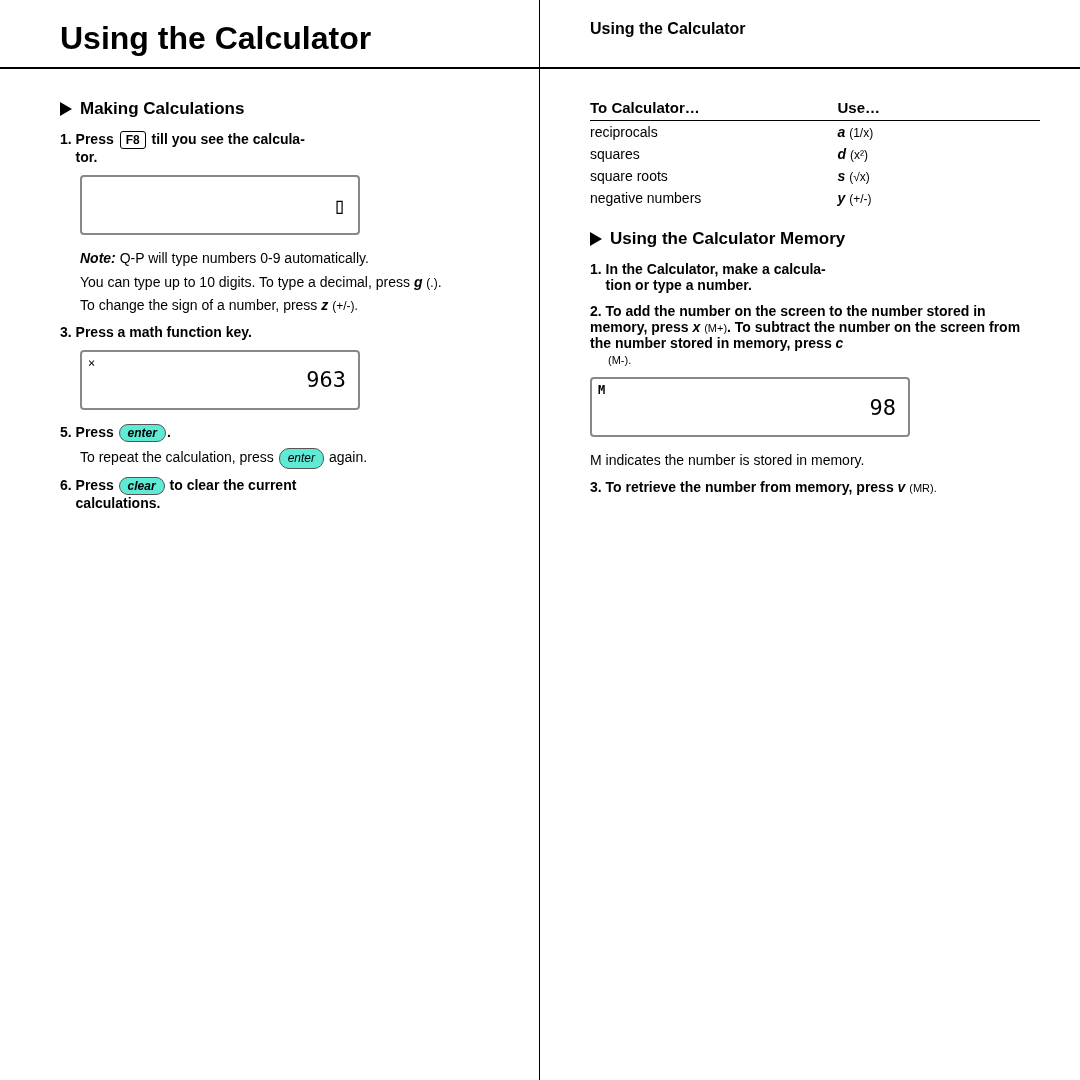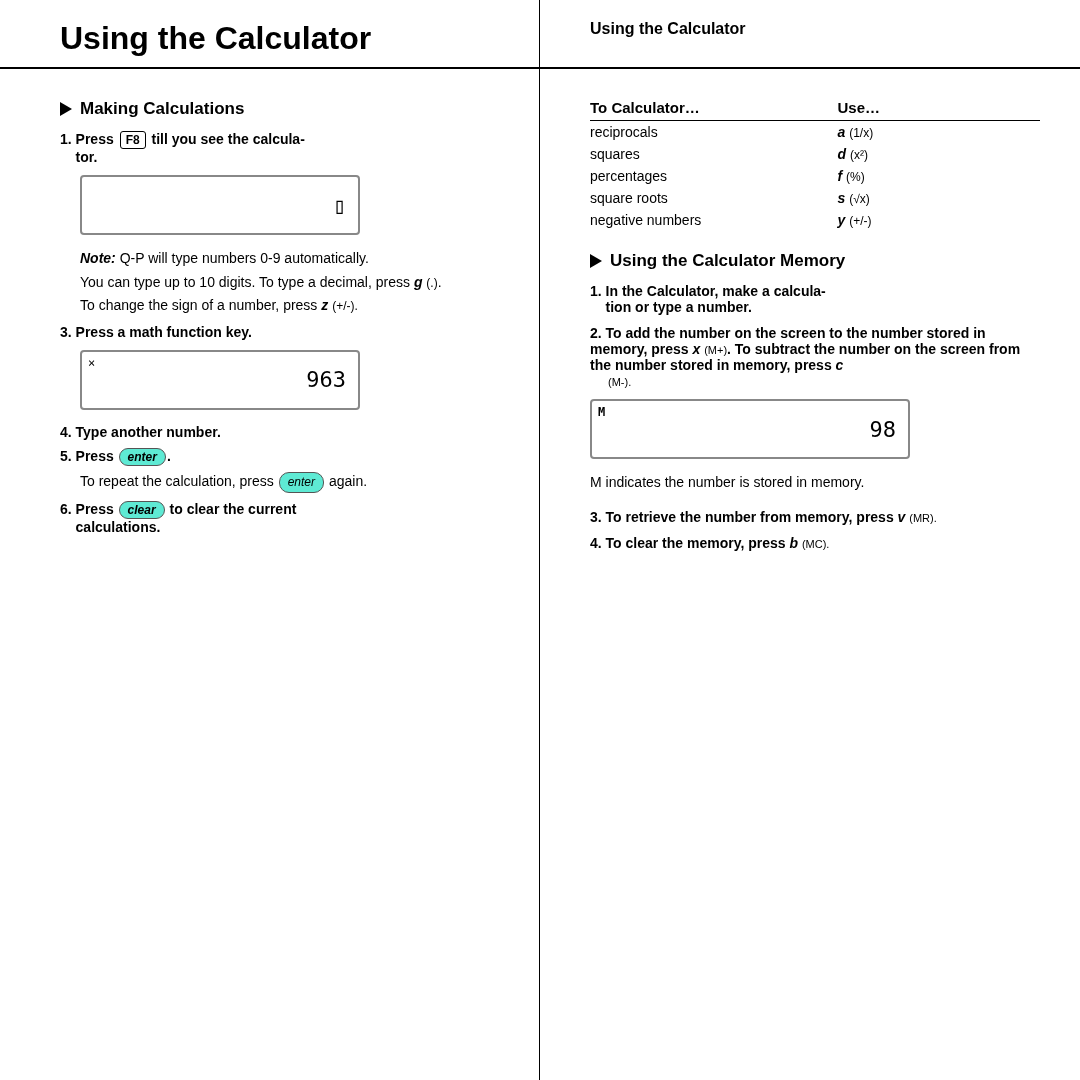--- a/index.html
+++ b/index.html
@@ -242,23 +242,20 @@
       </div>
 
       <div style="margin-bottom:8px;">
         <div class="num-item-title">3. Press a math function key.</div>
         <div class="calc-display">
           <span class="multiply-icon">×</span>
           <span class="display-value" style="font-family:monospace;text-align:right;">963</span>
         </div>
       </div>
 
-      <div style="margin-bottom:8px;">
-        <div class="num-item-title">4. Type another number.</div>
-      </div>
 
       <div style="margin-bottom:8px;">
         <div class="num-item-title">
           5. Press <span class="pill-key">
               <em>enter</em>
             </span>.
         </div>
         <div class="indent-text">
           To repeat the calculation, press <span class="pill-key">
               <em>enter</em>
@@ -287,24 +284,20 @@
         <tbody>
           <tr>
             <td>reciprocals</td>
             <td><span class="key-ref">a</span> <span style="font-size:12px;">(1/x)</span></td>
           </tr>
           <tr>
             <td>squares</td>
             <td><span class="key-ref">d</span> <span style="font-size:12px;">(x²)</span></td>
           </tr>
           <tr>
-            <td>percentages</td>
-            <td><span class="key-ref">f</span> <span style="font-size:12px;">(%)</span></td>
-          </tr>
-          <tr>
             <td>square roots</td>
             <td><span class="key-ref">s</span> <span style="font-size:12px;">(√x)</span></td>
           </tr>
           <tr>
             <td>negative numbers</td>
             <td><span class="key-ref">y</span> <span style="font-size:12px;">(+/-)</span></td>
           </tr>
         </tbody>
       </table>
 
@@ -312,39 +305,34 @@
         <span class="triangle"></span>
         <span>Using the Calculator Memory</span>
       </div>
 
       <div style="margin-bottom:10px;">
         <div class="bold-list-item">
           1. In the Calculator, make a calcula-<br>&nbsp;&nbsp;&nbsp;&nbsp;tion or type a number.
         </div>
       </div>
 
-      <div style="margin-bottom:16px;">
+      <div style="margin-bottom:8px;">
         <div class="bold-list-item">
           2. To add the number on the screen to the number stored in memory, press <span class="key-ref">x</span> <span style="font-size:11px;font-weight:normal;">(M+)</span>. To subtract the number on the screen from the number stored in memory, press <span class="key-ref">c</span>
         </div>
         <div style="font-weight:bold;font-size:14px;margin-left:18px;"><span style="font-size:11px;font-weight:normal;">(M-).</span></div>
         <div class="calc-display" style="width:320px;margin-left:0;">
           <span class="mem-indicator">M</span>
           <span class="display-value" style="font-family:monospace;">98</span>
         </div>
         <div class="body-text">M indicates the number is stored in memory.</div>
       </div>
 
       <div style="margin-bottom:10px;">
         <div class="bold-list-item">
           3. To retrieve the number from memory, press <span class="key-ref">v</span> <span style="font-size:11px;font-weight:normal;">(MR).</span>
         </div>
       </div>
 
-      <div style="margin-bottom:10px;">
-        <div class="bold-list-item">
-          4. To clear the memory, press <span class="key-ref">b</span> <span style="font-size:11px;font-weight:normal;">(MC).</span>
-        </div>
-      </div>
     </div>
   </div>
 
 </div>
 
 </body></html>

